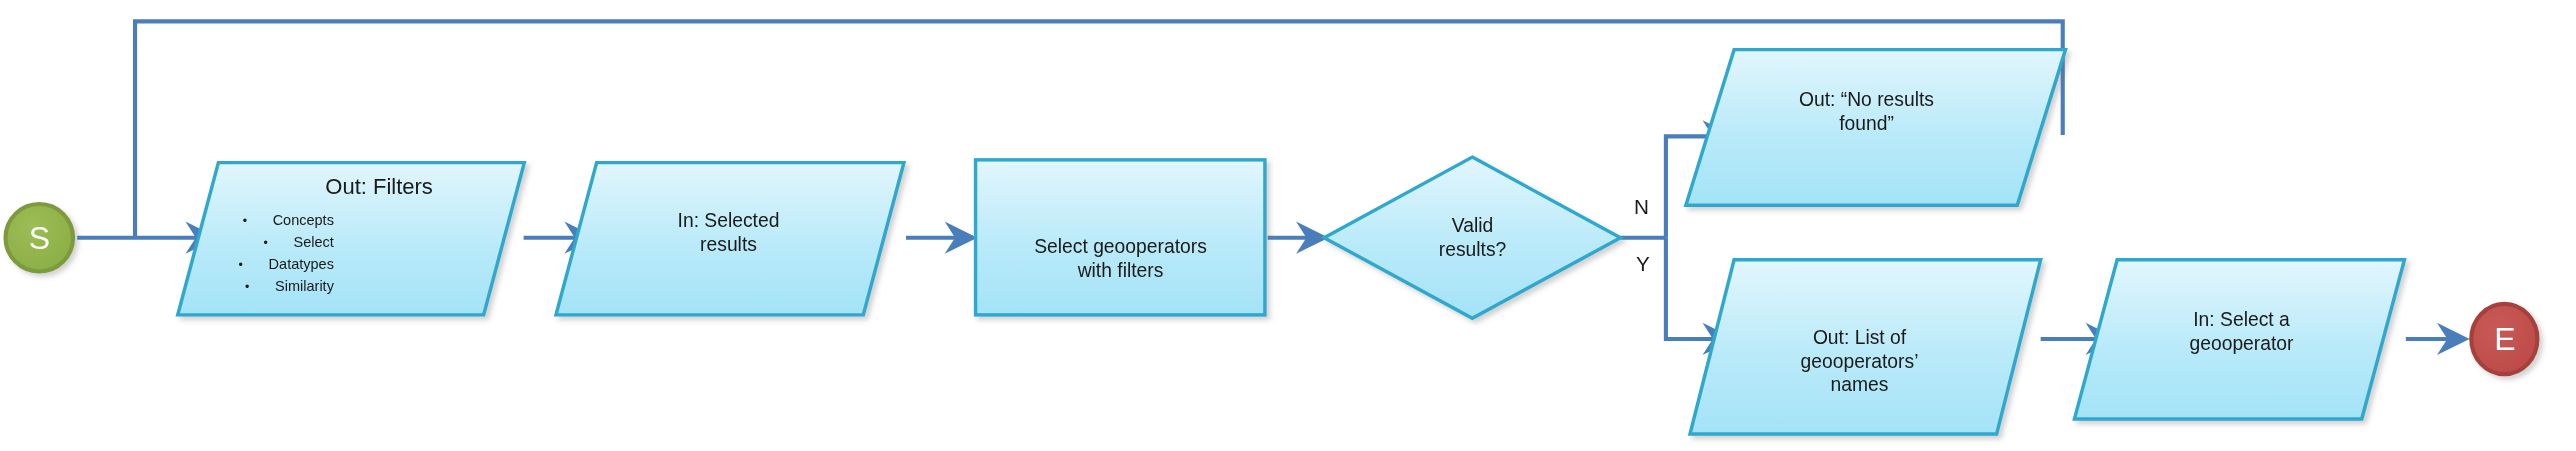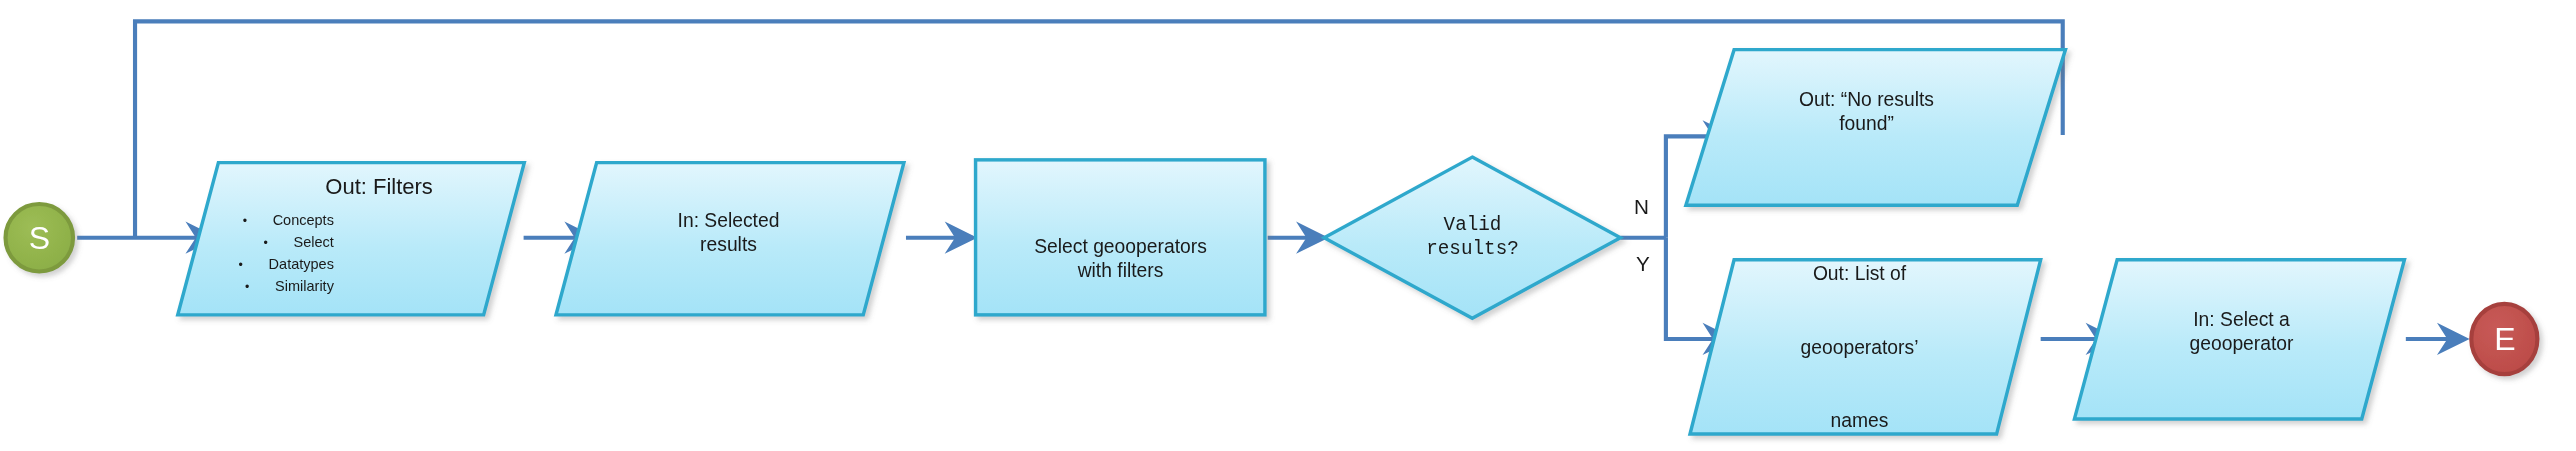--- a/index.html
+++ b/index.html
@@ -173,31 +173,31 @@
   <div class="shape-text" style="left:584px; top:157px; width:289px; height:152px;">
     <div class="body-line">In: Selected</div>
     <div class="body-line">results</div>
   </div>
 
   <div class="shape-text" style="left:976px; top:160px; width:289px; height:198px;">
     <div class="body-line">Select geooperators</div>
     <div class="body-line">with filters</div>
   </div>
 
-  <div class="shape-text" style="left:1352px; top:165px; width:241px; height:145px;font-family:Liberation Mono, monospace;">
+  <div class="shape-text" style="left:1352px; top:165px; width:241px; height:145px;">
     <div class="body-line">Valid</div>
     <div class="body-line">results?</div>
   </div>
 
   <div class="shape-text" style="left:1722px; top:51px; width:289px; height:121px;">
     <div class="body-line">Out: “No results</div>
     <div class="body-line">found”</div>
   </div>
 
-  <div class="shape-text" style="left:1715px; top:262px; width:289px; height:171px;justify-content:space-between;">
+  <div class="shape-text" style="left:1715px; top:276px; width:289px; height:171px;">
     <div class="body-line">Out: List of</div>
     <div class="body-line">geooperators’</div>
     <div class="body-line">names</div>
   </div>
 
   <div class="shape-text" style="left:2097px; top:262px; width:289px; height:140px;">
     <div class="body-line">In: Select a</div>
     <div class="body-line">geooperator</div>
   </div>
 

